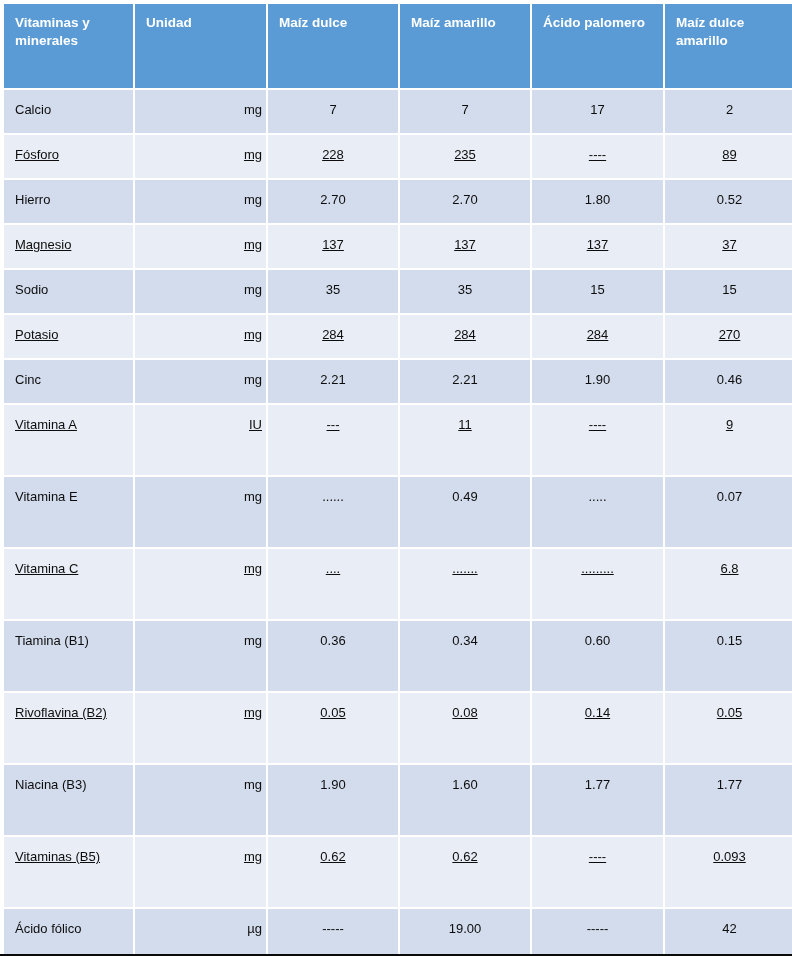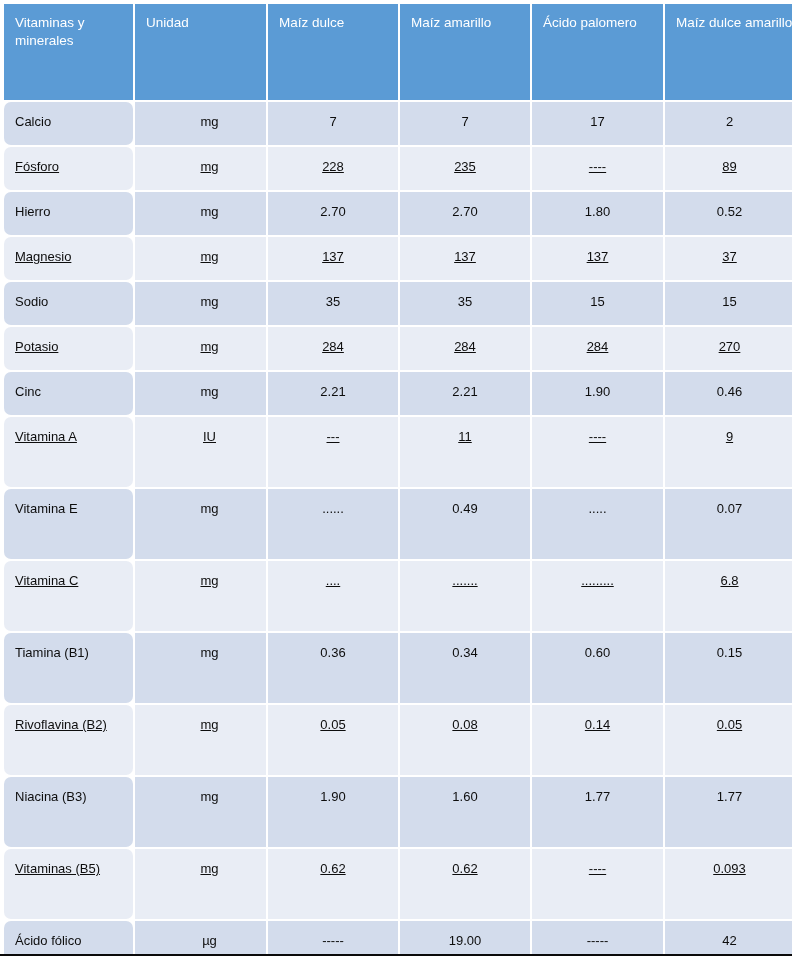--- a/index.html
+++ b/index.html
@@ -35,45 +35,44 @@
   #nutrient-table col.c-unit    { width: 131px; }
   #nutrient-table col.c-v1      { width: 130px; }
   #nutrient-table col.c-v2      { width: 130px; }
   #nutrient-table col.c-v3      { width: 131px; }
   #nutrient-table col.c-v4      { width: 129px; }
 
   #nutrient-table th {
     background: #5B9BD5;
     color: #ffffff;
     font-size: 13.5px;
-    font-weight: normal;
+    font-weight: bold;
     text-align: left;
     vertical-align: top;
     padding: 10px 0 0 11px;
-    height: 96px;
+    height: 84px;
     line-height: 1.30;
     box-sizing: border-box;
   }
 
   #nutrient-table td {
     font-size: 13px;
     color: #0d0d0d;
     vertical-align: top;
     line-height: 1.30;
     box-sizing: border-box;
     font-weight: normal;
   }
 
   #nutrient-table td.label {
     text-align: left;
     padding: 12px 4px 0 11px;
-    border-radius: 7px;
   }
   #nutrient-table td.unit {
-    text-align: center;
+    text-align: right;
     padding: 12px 4px 0 22px;
   }
   #nutrient-table td.val {
     text-align: center;
     padding: 12px 2px 0 2px;
   }
 
   #nutrient-table tr.band-a td { background: #D3DCEC; }
   #nutrient-table tr.band-b td { background: #E9EDF5; text-decoration: underline; }
 

